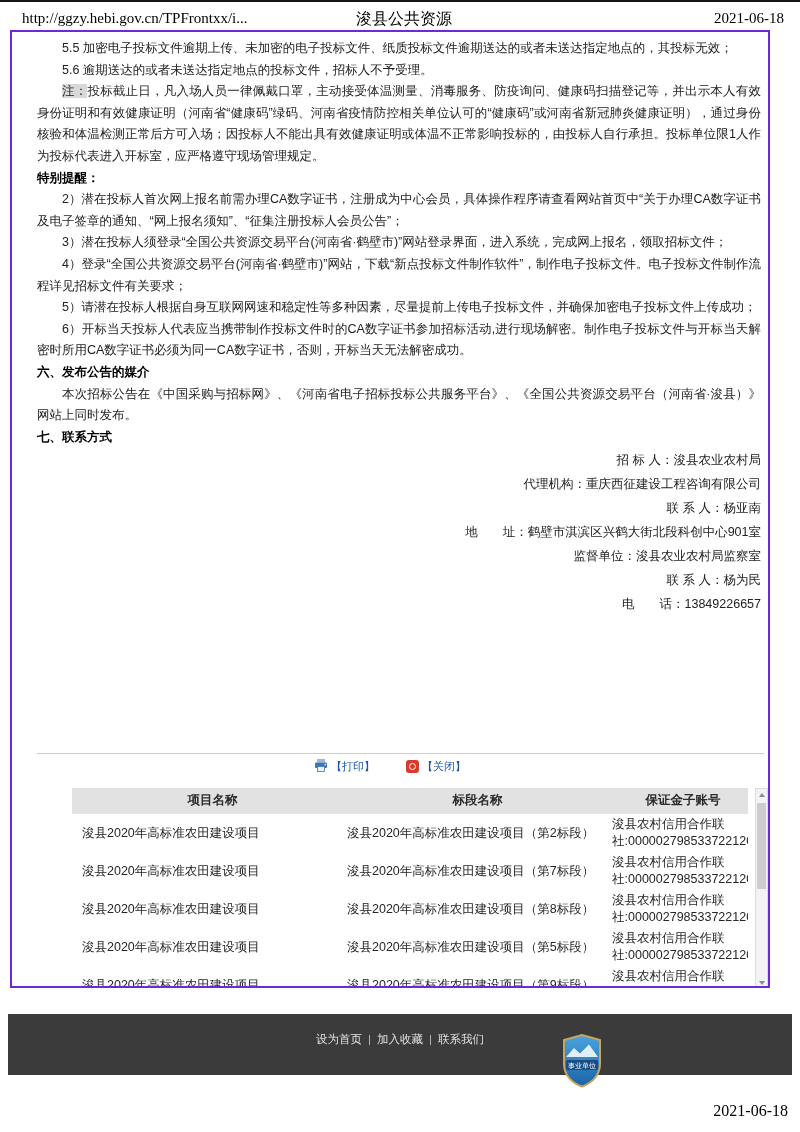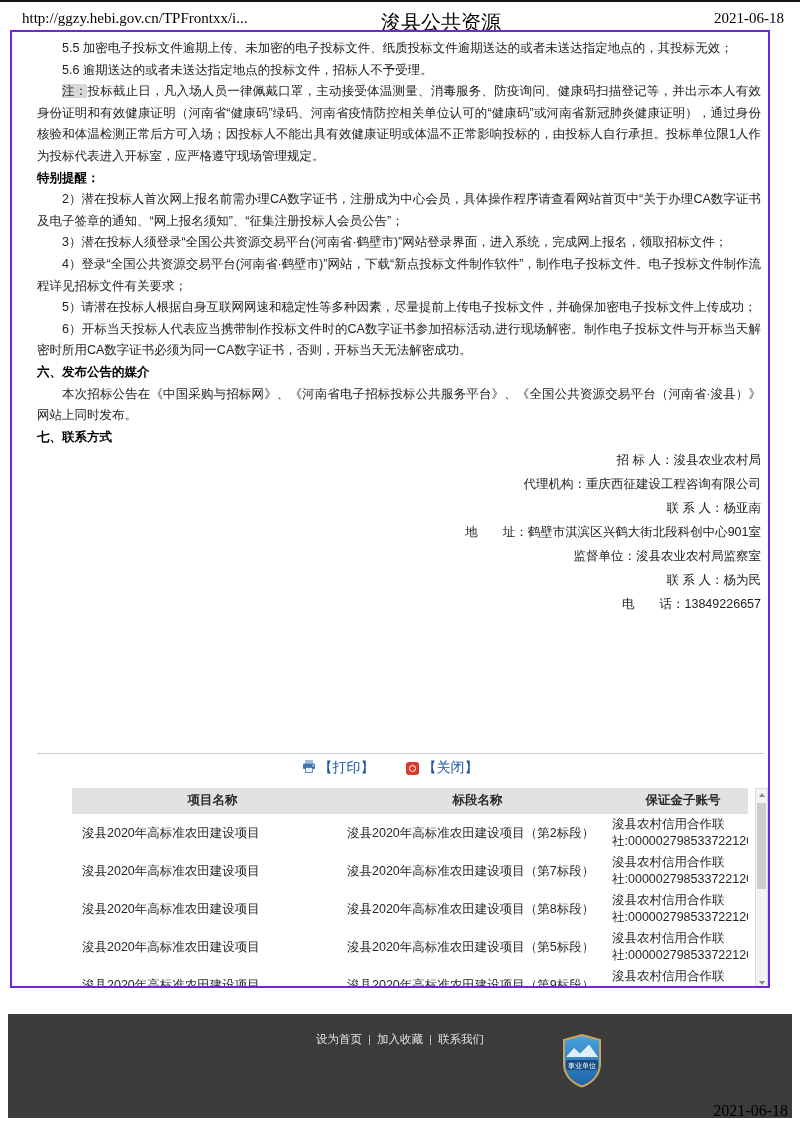--- a/index.html
+++ b/index.html
@@ -1,49 +1,49 @@
 <!DOCTYPE html>
 <html><head>
 <meta charset="utf-8">
 <style>
   html,body{margin:0;padding:0;}
   body{width:800px;height:1132px;position:relative;background:#fff;overflow:hidden;
        font-family:"Liberation Sans","DejaVu Sans",sans-serif;color:#1f1f1f;}
   .top-line{position:absolute;top:0;left:0;width:800px;height:2px;background:#141414;}
   .print-header{position:absolute;top:8px;left:22px;right:14px;height:24px;}
   .ph-url{position:absolute;left:0;top:2px;font-family:"Liberation Serif","DejaVu Serif",serif;font-size:15px;color:#000;white-space:nowrap;}
-  .ph-title{position:absolute;left:50%;transform:translateX(-50%);top:1px;font-size:20px;color:#000;white-space:nowrap;margin-left:37px;}
+  .ph-title{position:absolute;left:50%;transform:translateX(-50%);top:1px;font-size:16px;color:#000;white-space:nowrap;}
   .ph-date{position:absolute;right:2px;top:2px;font-family:"Liberation Serif","DejaVu Serif",serif;font-size:15px;color:#000;}
   .content-box{position:absolute;left:10px;top:30px;width:760px;height:958px;border:2px solid #6d28d9;background:#fff;overflow:hidden;box-sizing:border-box;}
   .doc{position:absolute;left:25px;right:7px;top:6px;font-size:12.5px;line-height:21.6px;text-align:justify;color:#222;}
   .doc p{margin:0;}
   .doc .para,.doc .note{text-indent:2em;}
   .doc .heading{font-weight:bold;color:#000;}
   .doc .contact{margin-left:2.6em;line-height:24px;text-align:right;}
   .hl{background:#d8d8d8;}
   .divider{position:absolute;left:25px;right:4px;top:721px;border-top:1px solid #ccc;}
-  .actions{position:absolute;left:0;right:0;top:727px;text-align:center;font-size:14px;height:20px;}
+  .actions{position:absolute;left:0;right:0;top:727px;text-align:center;font-size:11px;height:20px;}
   .action{display:inline-block;margin:0 14px;color:#1a56a8;text-decoration:none;cursor:pointer;}
   .action .txt{vertical-align:middle;}
   .icon{display:inline-block;vertical-align:middle;margin-right:3px;}
   .close-ico{width:13px;height:13px;background:#d93a2b;border-radius:3px;position:relative;}
   .close-ico::after{content:"";position:absolute;left:3px;top:3px;width:5px;height:5px;border:1.5px solid #fff;border-radius:50%;}
   .table-wrap{position:absolute;left:60px;top:756px;width:676px;height:200px;overflow:hidden;}
   table{border-collapse:collapse;width:676px;table-layout:fixed;}
   th{background:#e2e2e2;color:#2b2b2b;font-size:12.5px;font-weight:bold;padding:4px 0 5px 16px;}
   tbody td{font-size:12.5px;color:#262626;height:38px;box-sizing:border-box;padding:0 4px 0 10px;vertical-align:middle;}
   td .acct{line-height:17px;white-space:nowrap;}
   .vscroll{position:absolute;left:743px;top:756px;width:13px;height:202px;background:#f3f3f3;border:1px solid #dcdcdc;box-sizing:border-box;}
   .sb-btn{position:absolute;left:0;width:11px;height:12px;cursor:pointer;}
   .sb-up{top:0;} .sb-down{bottom:0;}
   .sb-up::after,.sb-down::after{content:"";position:absolute;left:3px;border-left:3px solid transparent;border-right:3px solid transparent;}
   .sb-up::after{top:4px;border-bottom:4px solid #8a8a8a;}
   .sb-down::after{bottom:4px;border-top:4px solid #8a8a8a;}
   .sb-thumb{position:absolute;left:1px;top:14px;width:9px;height:86px;background:#cdcdcd;cursor:pointer;}
-  .footer{position:absolute;left:8px;top:1014px;width:784px;height:104px;background:#3b3b3b;}
+  .footer{position:absolute;left:8px;top:1014px;width:784px;height:61px;background:#3b3b3b;}
   .footer-links{position:absolute;top:18px;left:0;right:0;text-align:center;font-size:11.5px;color:#e3e3e3;}
   .footer-links a{color:#e3e3e3;text-decoration:none;}
   .fsep{color:#bdbdbd;margin:0 6px;}
   .badge{position:absolute;left:554px;top:20px;width:40px;height:54px;}
   .bottom-date{position:absolute;right:12px;top:1102px;font-family:"Liberation Serif","DejaVu Serif",serif;font-size:16px;color:#000;}
 </style>
 </head>
 <body>
 
 <div class="top-line"></div>

